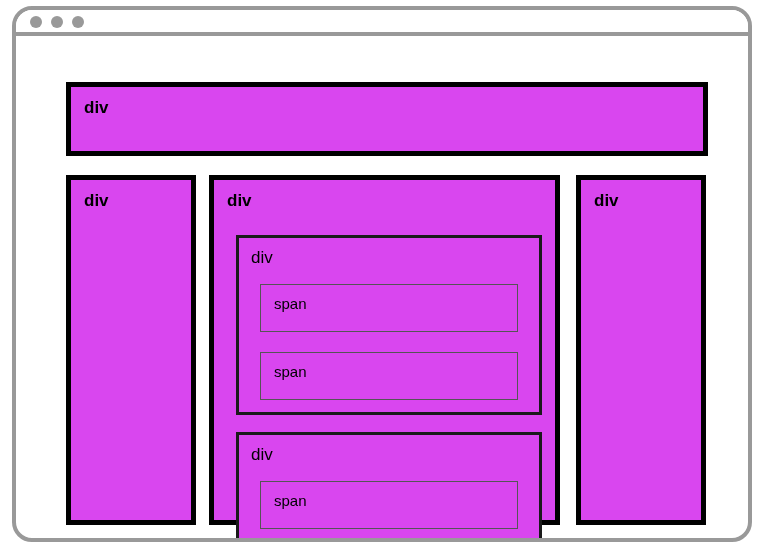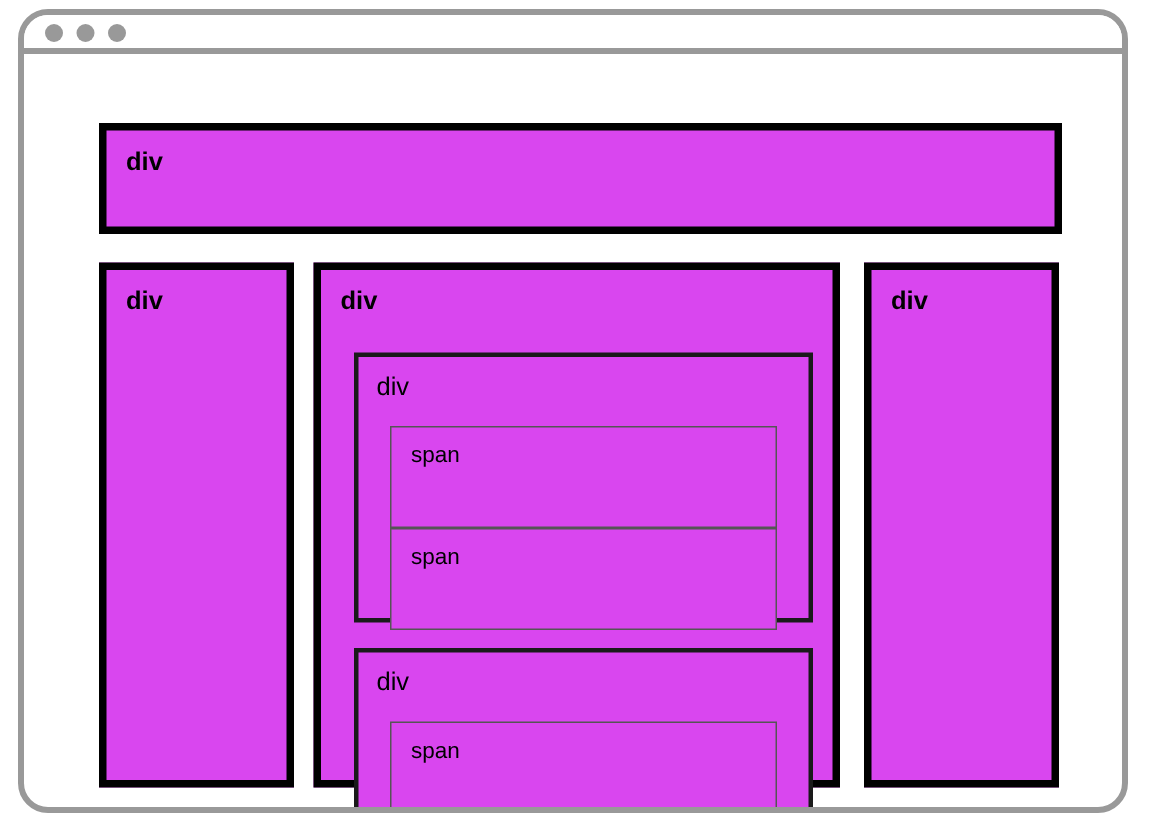--- a/index.html
+++ b/index.html
@@ -105,21 +105,21 @@
 
   
   #header-div      { left: 50px;  top: 42px;  width: 642px; height: 74px;  }
   #left-col-div    { left: 50px;  top: 135px; width: 130px; height: 350px; }
   #center-col-div  { left: 193px; top: 135px; width: 351px; height: 350px; }
   #right-col-div   { left: 560px; top: 135px; width: 130px; height: 350px; }
 
   #inner-div-1     { left: 22px;  top: 55px;  width: 306px; height: 180px; }
   #inner-div-2     { left: 22px;  top: 252px; width: 306px; height: 180px; }
 
-  .span-box        { width: 258px; height: 68px; }
+  .span-box        { width: 258px; height: 48px; }
   #span-1          { left: 21px;  top: 46px;  }
   #span-2          { left: 21px;  top: 114px; }
   #span-3          { left: 21px;  top: 46px;  }
 </style>
 </head>
 <body>
 
 <div id="browser-window">
 
   <div id="titlebar">

